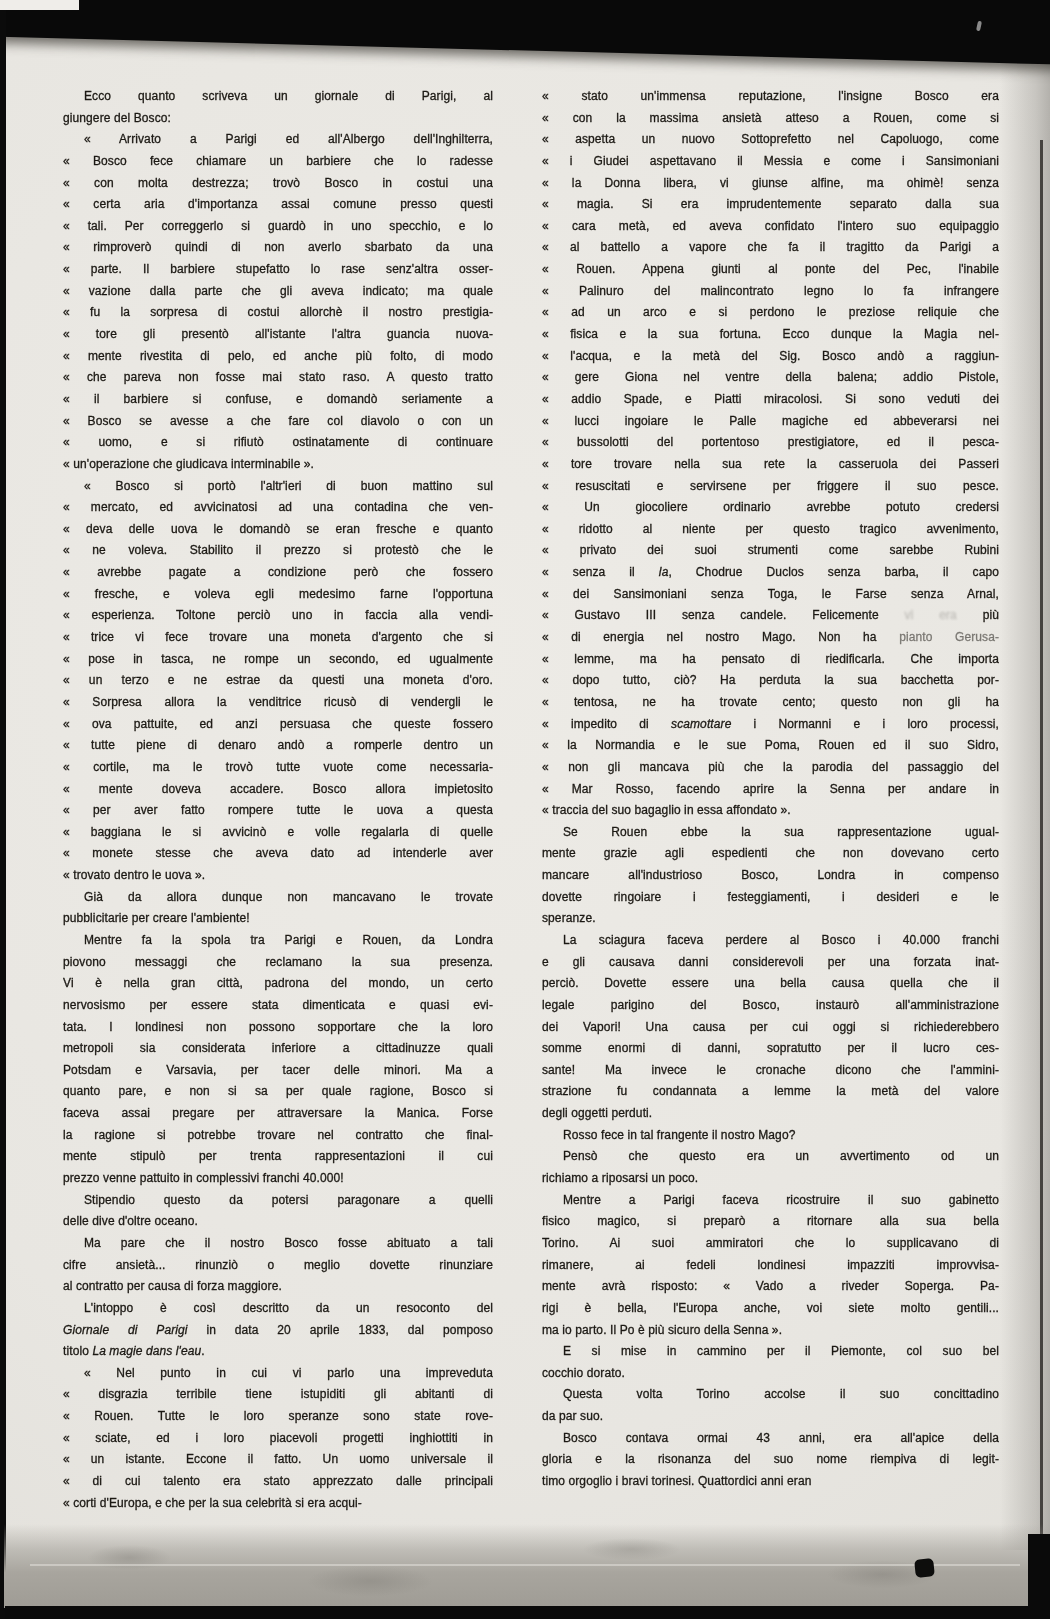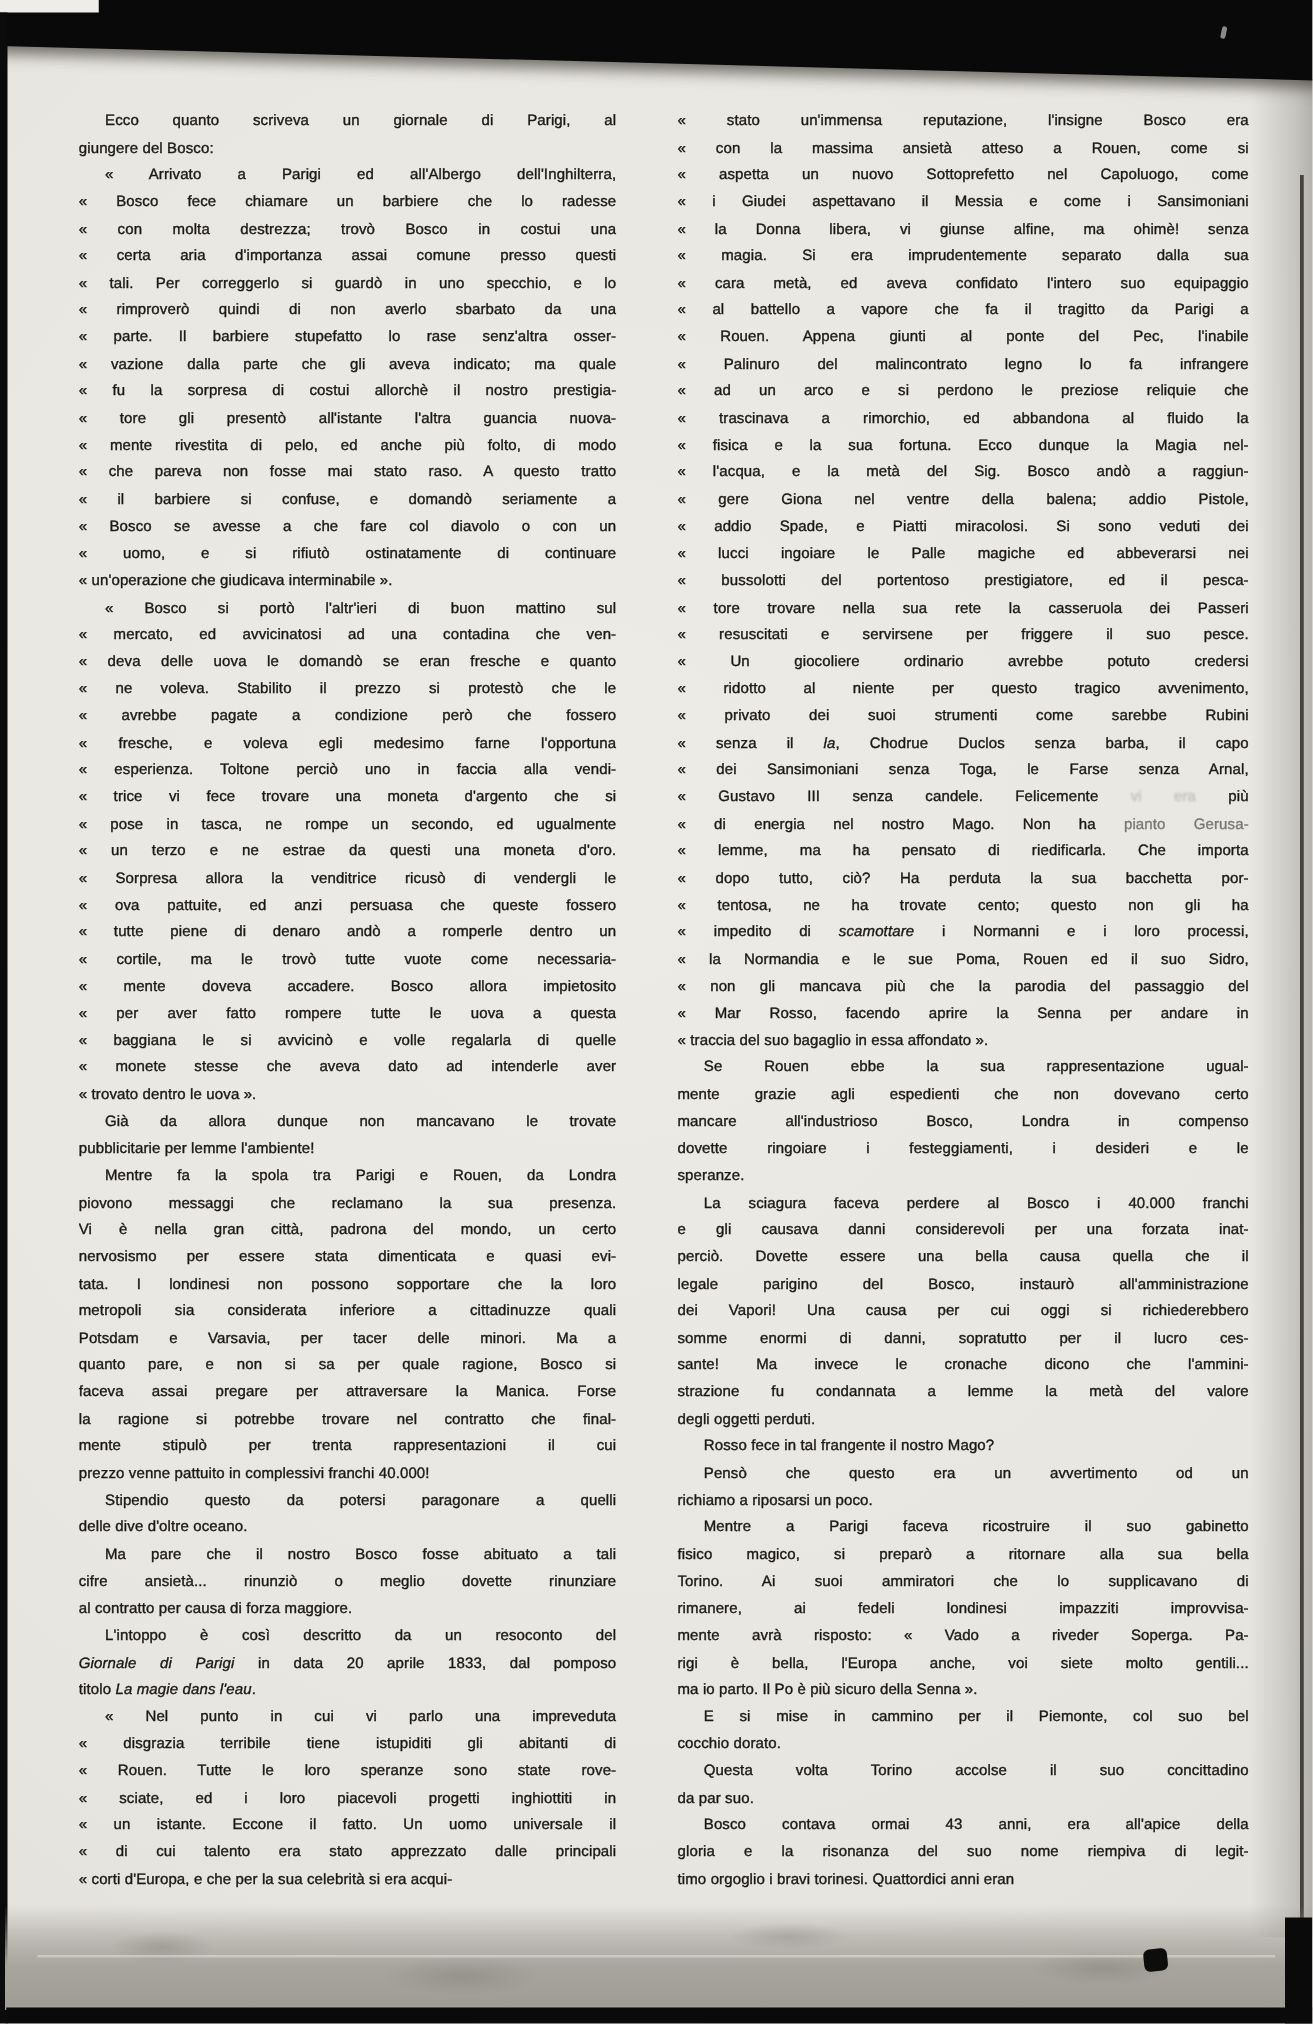--- a/index.html
+++ b/index.html
@@ -91,21 +91,21 @@
       <div class="line">« Sorpresa allora la venditrice ricusò di vendergli le</div>
       <div class="line">« ova pattuite, ed anzi persuasa che queste fossero</div>
       <div class="line">« tutte piene di denaro andò a romperle dentro un</div>
       <div class="line">« cortile, ma le trovò tutte vuote come necessaria-</div>
       <div class="line">« mente doveva accadere. Bosco allora impietosito</div>
       <div class="line">« per aver fatto rompere tutte le uova a questa</div>
       <div class="line">« baggiana le si avvicinò e volle regalarla di quelle</div>
       <div class="line">« monete stesse che aveva dato ad intenderle aver</div>
       <div class="line para-end">« trovato dentro le uova ».</div>
       <div class="line indent">Già da allora dunque non mancavano le trovate</div>
-      <div class="line para-end">pubblicitarie per lemme l'ambiente!</div>
+      <div class="line para-end">pubblicitarie per creare l'ambiente!</div>
       <div class="line indent">Mentre fa la spola tra Parigi e Rouen, da Londra</div>
       <div class="line">piovono messaggi che reclamano la sua presenza.</div>
       <div class="line">Vi è nella gran città, padrona del mondo, un certo</div>
       <div class="line">nervosismo per essere stata dimenticata e quasi evi-</div>
       <div class="line">tata. I londinesi non possono sopportare che la loro</div>
       <div class="line">metropoli sia considerata inferiore a cittadinuzze quali</div>
       <div class="line">Potsdam e Varsavia, per tacer delle minori. Ma a</div>
       <div class="line">quanto pare, e non si sa per quale ragione, Bosco si</div>
       <div class="line">faceva assai pregare per attraversare la Manica. Forse</div>
       <div class="line">la ragione si potrebbe trovare nel contratto che final-</div>
@@ -132,21 +132,20 @@
       <div class="line">« con la massima ansietà atteso a Rouen, come si</div>
       <div class="line">« aspetta un nuovo Sottoprefetto nel Capoluogo, come</div>
       <div class="line">« i Giudei aspettavano il Messia e come i Sansimoniani</div>
       <div class="line">« la Donna libera, vi giunse alfine, ma ohimè! senza</div>
       <div class="line">« magia. Si era imprudentemente separato dalla sua</div>
       <div class="line">« cara metà, ed aveva confidato l'intero suo equipaggio</div>
       <div class="line">« al battello a vapore che fa il tragitto da Parigi a</div>
       <div class="line">« Rouen. Appena giunti al ponte del Pec, l'inabile</div>
       <div class="line">« Palinuro del malincontrato legno lo fa infrangere</div>
       <div class="line">« ad un arco e si perdono le preziose reliquie che</div>
-      <div class="line">« trascinava a rimorchio, ed abbandona al fluido la</div>
       <div class="line">« fisica e la sua fortuna. Ecco dunque la Magia nel-</div>
       <div class="line">« l'acqua, e la metà del Sig. Bosco andò a raggiun-</div>
       <div class="line">« gere Giona nel ventre della balena; addio Pistole,</div>
       <div class="line">« addio Spade, e Piatti miracolosi. Si sono veduti dei</div>
       <div class="line">« lucci ingoiare le Palle magiche ed abbeverarsi nei</div>
       <div class="line">« bussolotti del portentoso prestigiatore, ed il pesca-</div>
       <div class="line">« tore trovare nella sua rete la casseruola dei Passeri</div>
       <div class="line">« resuscitati e servirsene per friggere il suo pesce.</div>
       <div class="line">« Un giocoliere ordinario avrebbe potuto credersi</div>
       <div class="line">« ridotto al niente per questo tragico avvenimento,</div>

